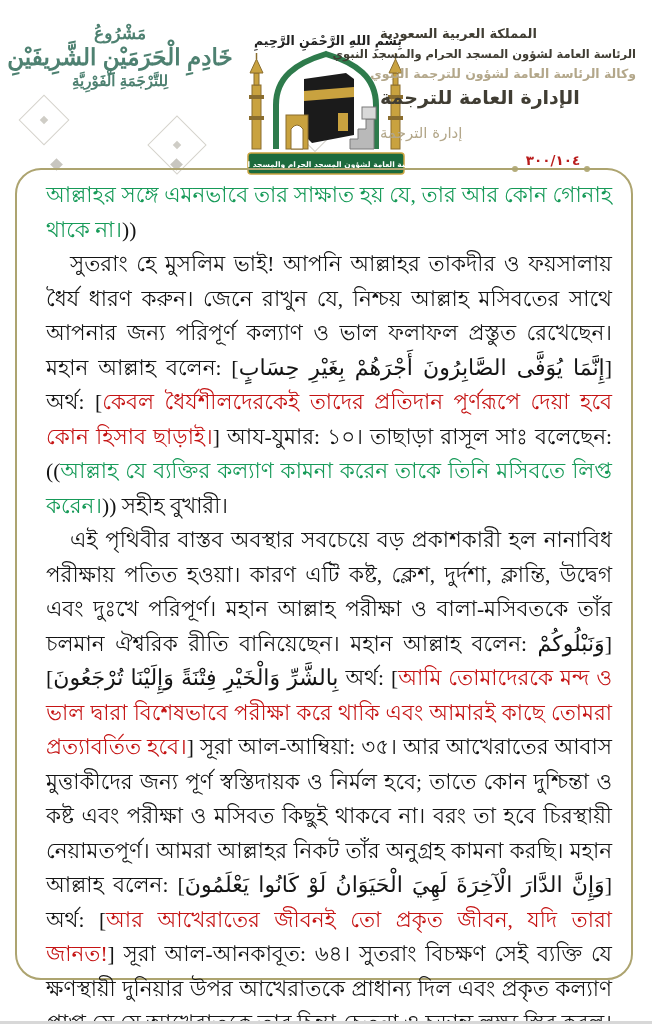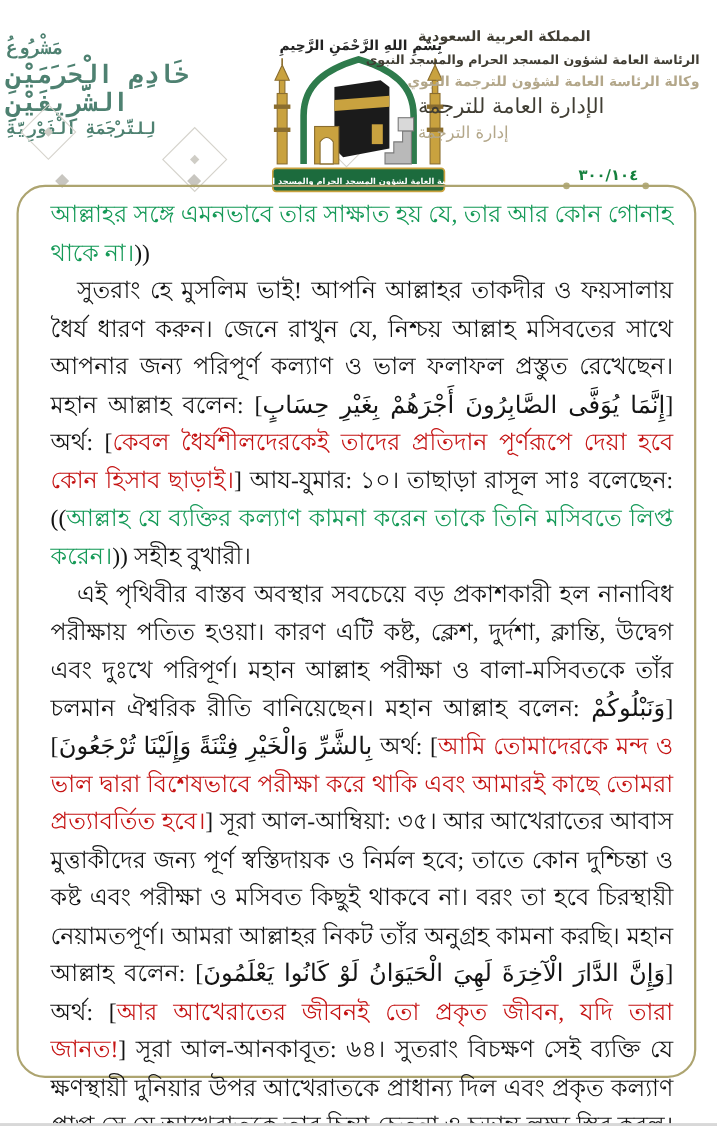--- a/index.html
+++ b/index.html
@@ -3,23 +3,23 @@
 <meta charset="utf-8">
 <style>
   html,body{margin:0;padding:0;}
   body{
     width:652px;height:1024px;position:relative;background:#ffffff;
     font-family:"Liberation Serif","DejaVu Serif",serif;
     overflow:hidden;
   }
   
   .calligraphy-left{
-    position:absolute;left:6px;top:36px;width:228px;
-    text-align:left;color:var(--callig,#4e8171);
-    direction:rtl;font-family:Liberation Mono, monospace;line-height:1.15;
+    position:absolute;left:6px;top:24px;width:228px;
+    text-align:center;color:var(--callig,#4e8171);
+    direction:rtl;font-family:Liberation Sans, sans-serif;line-height:1.15;
   }
   .callig-l1{font-size:17px;font-weight:bold;}
   .callig-l2{font-size:23px;font-weight:bold;letter-spacing:-1px;}
   .callig-l3{font-size:15px;font-weight:bold;margin-top:2px;}
   .orn-star{
     position:absolute;border:1.5px solid #d5d3cc;transform:rotate(45deg);
     background:transparent;
   }
   .orn-star .c-dot{
     position:absolute;left:50%;top:50%;width:6px;height:6px;margin:-3px 0 0 -3px;
@@ -30,25 +30,25 @@
   }
   .logo-wrap{position:absolute;left:234px;top:17px;width:184px;height:160px;}
   .authority{
     position:absolute;right:16px;top:26px;width:256px;text-align:left;
     direction:rtl;font-family:"DejaVu Sans",sans-serif;color:#403d33;
   }
   .auth-line{white-space:nowrap;}
   .auth-solid-sm{font-size:13px;font-weight:bold;margin-bottom:6px;}
   .auth-solid-sm2{font-size:11.5px;font-weight:bold;margin-bottom:5px;}
   .auth-tan-sm{font-size:12.5px;font-weight:bold;color:var(--tan,#b3a78a);margin-bottom:5px;}
-  .auth-solid-lg{font-size:19px;font-weight:normal;margin-bottom:3px;letter-spacing:-.5px;}
+  .auth-solid-lg{font-size:19px;font-weight:bold;margin-bottom:16px;letter-spacing:-.5px;}
   .auth-tan-md{font-size:15px;font-weight:normal;color:var(--tan,#b3a78a);}
   .doc-number{
     position:absolute;left:520px;top:152px;width:66px;text-align:center;
-    font-family:"DejaVu Sans",sans-serif;font-size:13.5px;color:#15803d;font-weight:bold;
+    font-family:"DejaVu Sans",sans-serif;font-size:13.5px;color:#b91c1c;font-weight:bold;
   }
   
   .frame{
     position:absolute;left:15px;top:168px;width:618px;height:812px;
     border:2px solid var(--frame,#ada470);border-radius:26px;box-sizing:border-box;
   }
   .frame-gap{
     position:absolute;left:508px;top:164px;width:86px;height:9px;background:#ffffff;
   }
   .gap-dot{position:absolute;width:6px;height:6px;border-radius:50%;background:#b5ad7c;top:166px;}

